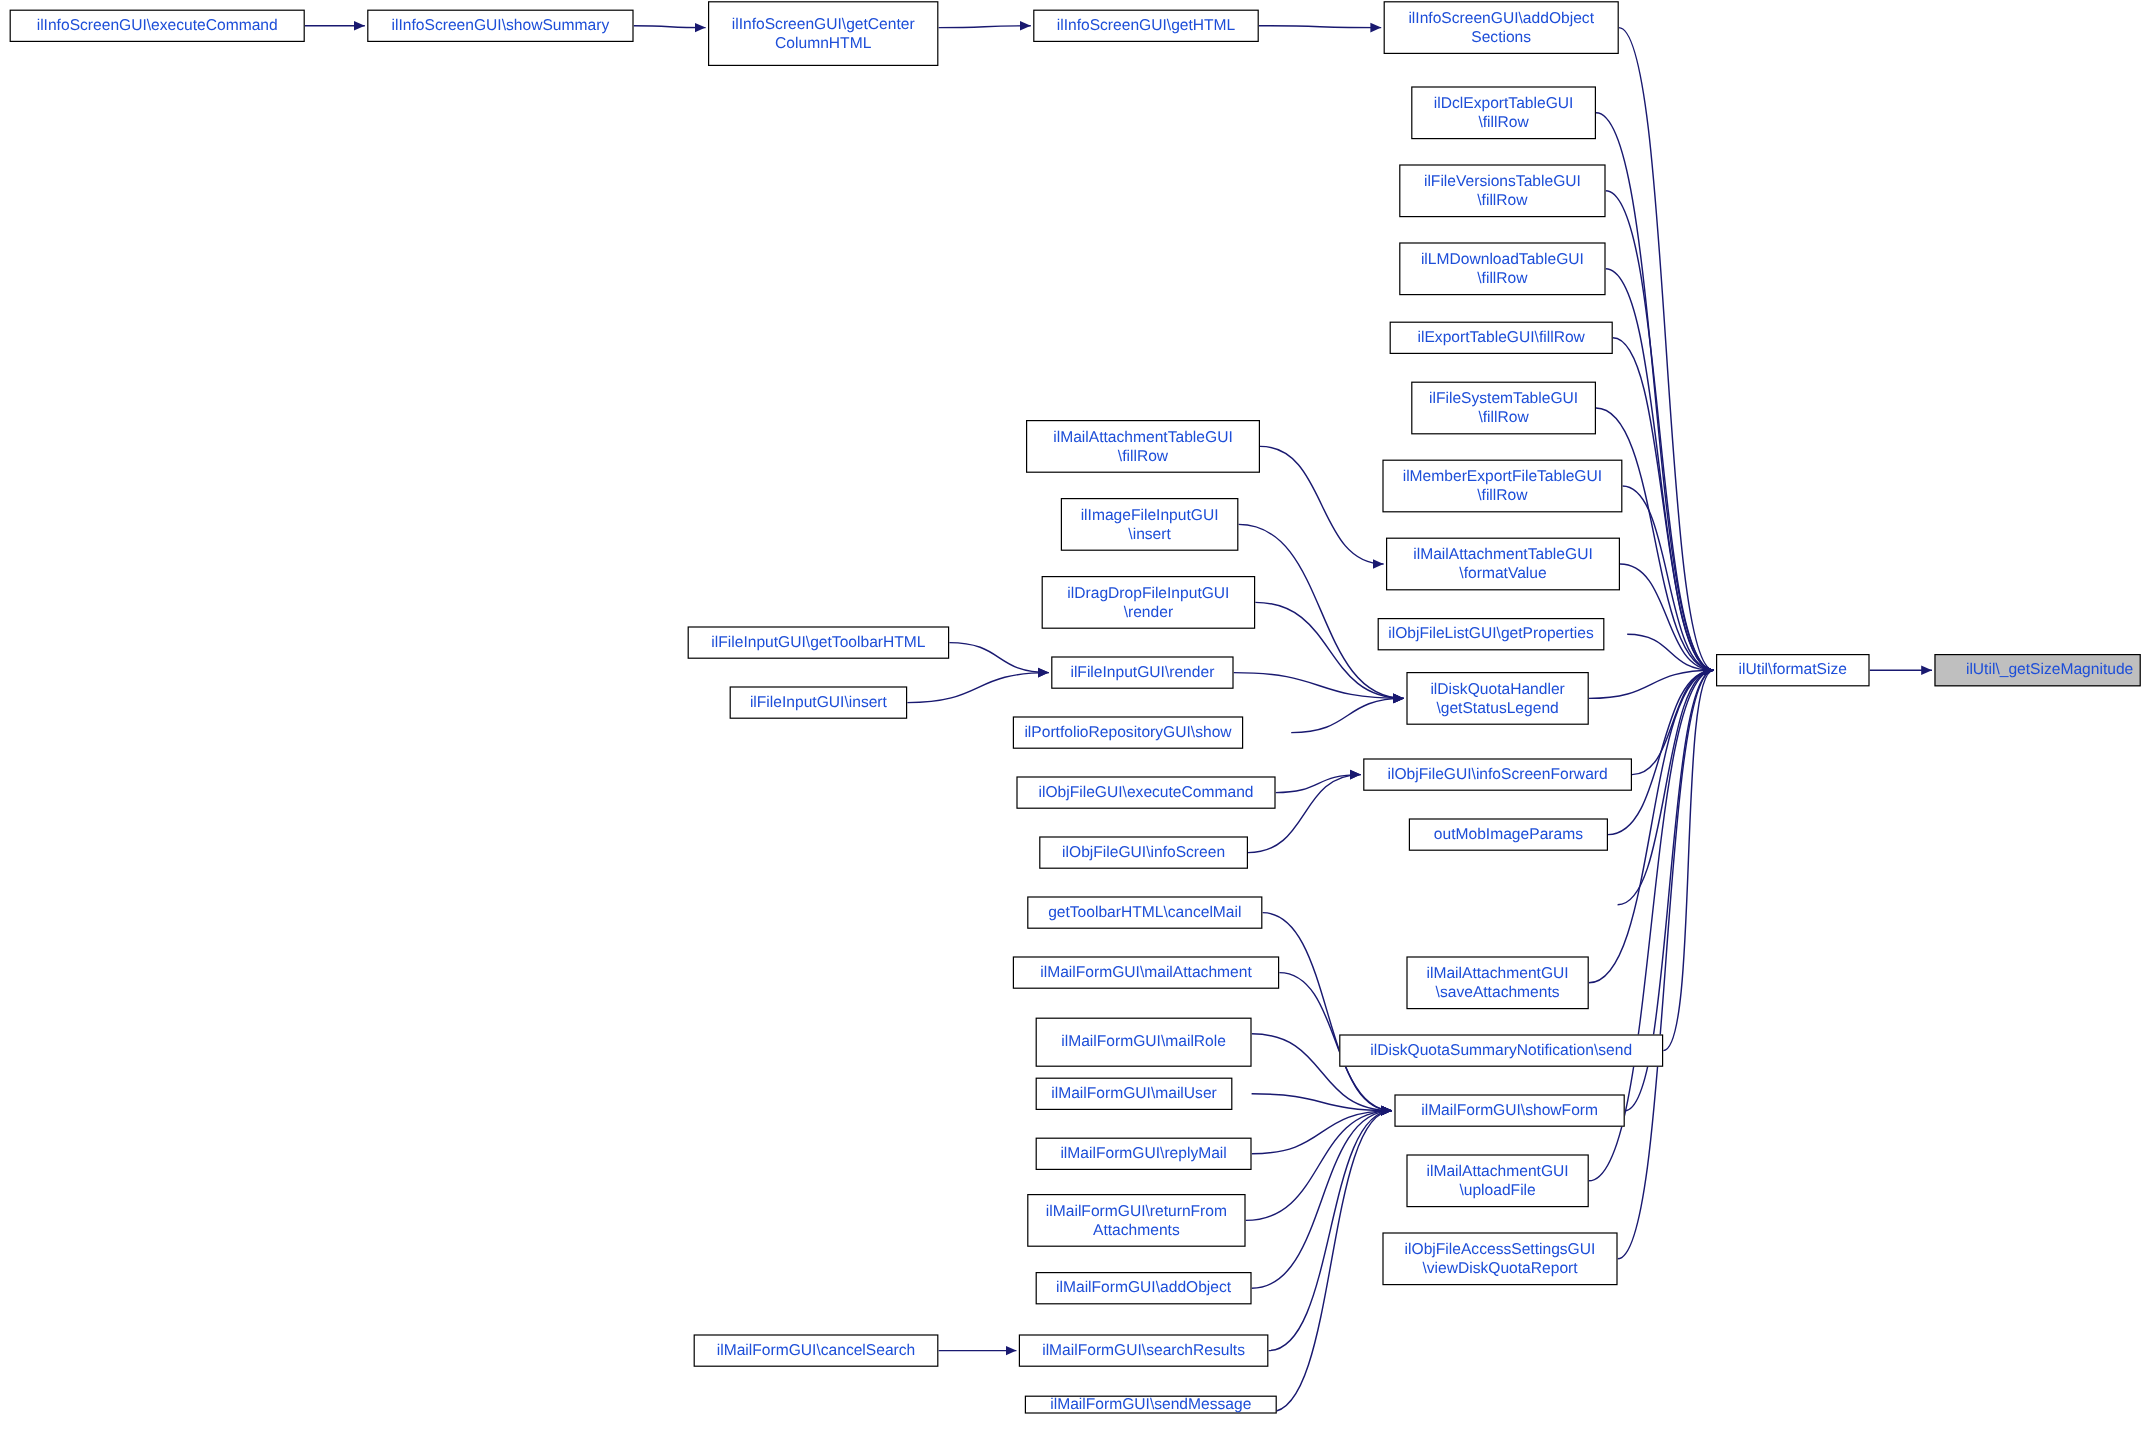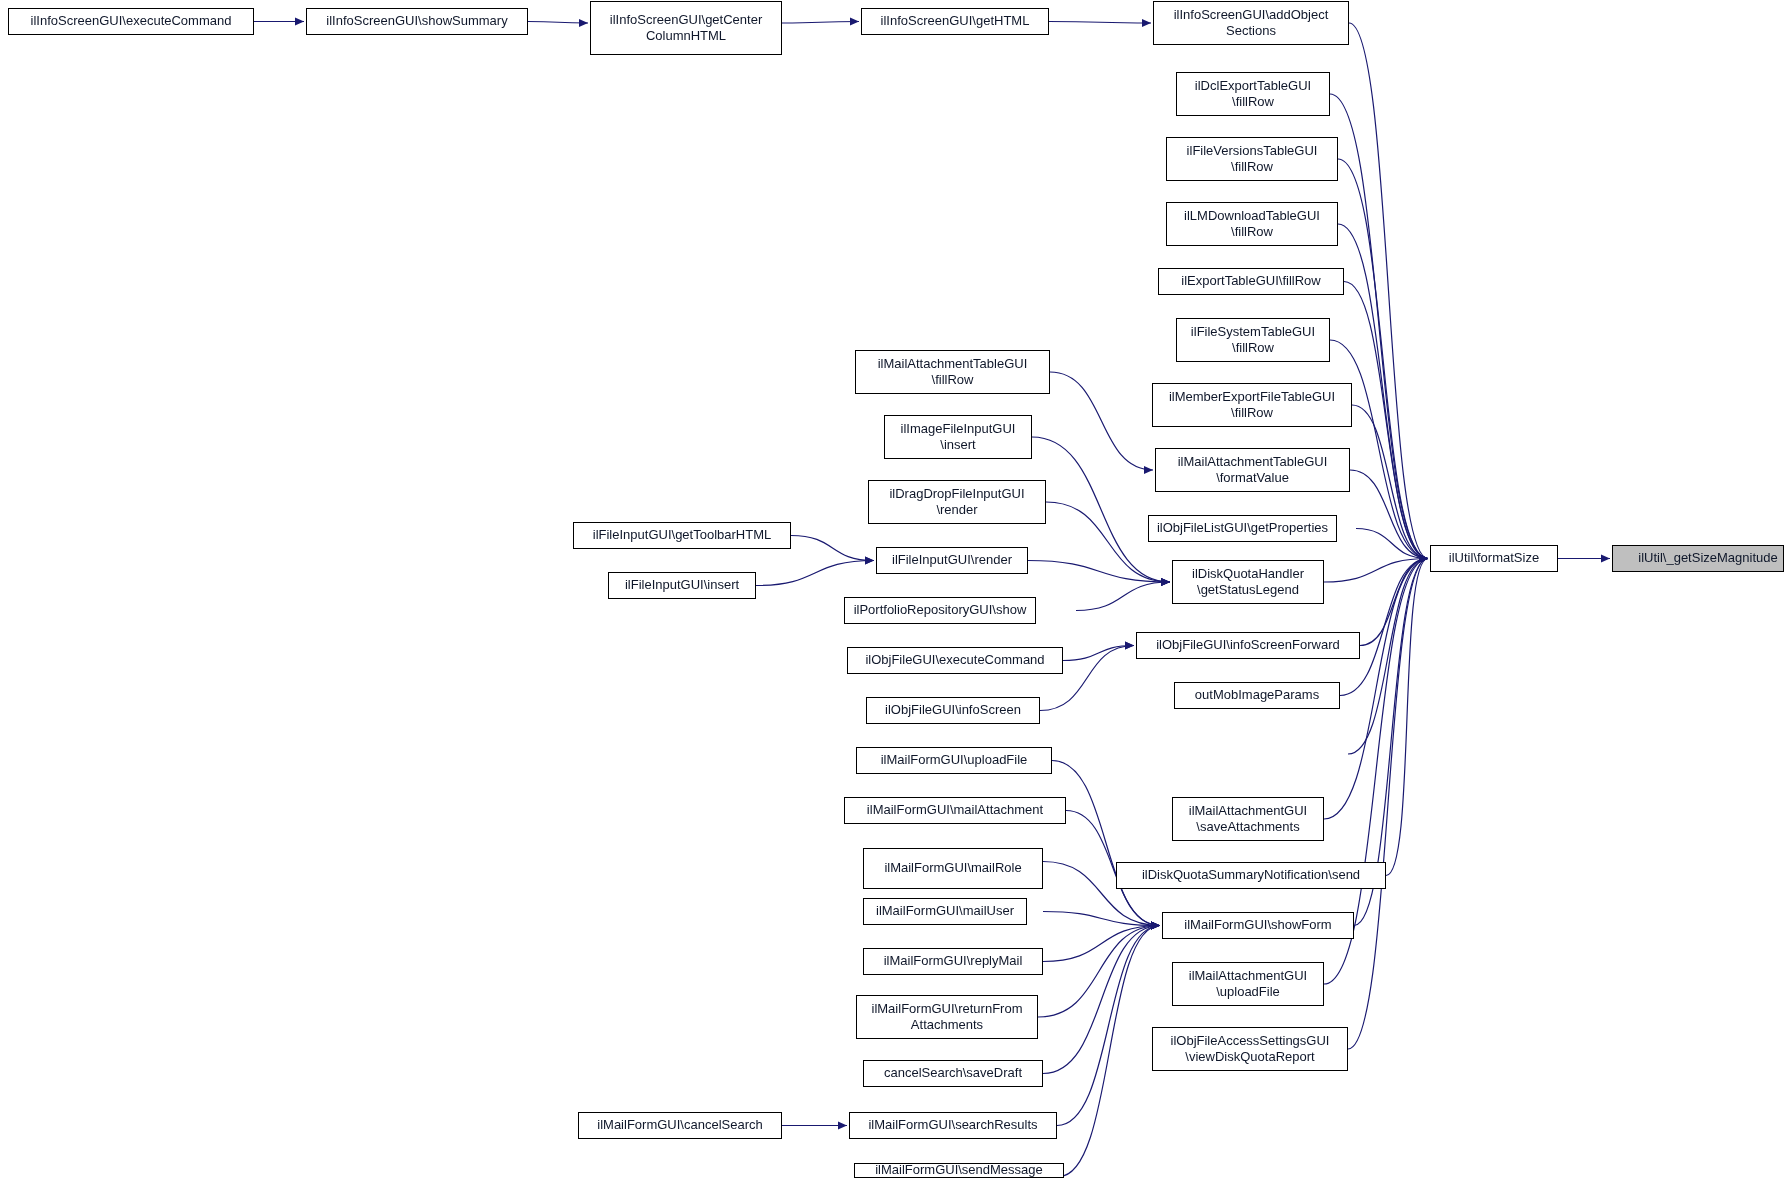--- a/index.html
+++ b/index.html
@@ -30,21 +30,21 @@
   }
   #edge-layer marker path {
     fill: var(--edge-color, #191970);
     stroke: none;
   }
   .node {
     position: absolute;
     box-sizing: border-box;
     border: 1px solid #000000;
     background: var(--node-fill, #ffffff);
-    color: #0f172a;
+    color: #1d4ed8;
     display: flex;
     align-items: center;
     justify-content: center;
     text-align: center;
     font-size: 13px;
     line-height: 1.25;
     white-space: pre-line;
     padding: 1px 4px;
     cursor: pointer;
   }
@@ -144,28 +144,28 @@
   <div class="node" style="left:844px;top:597px;width:192px;height:27px">ilPortfolioRepositoryGUI\show</div>
   <div class="node" style="left:1172px;top:560px;width:152px;height:44px">ilDiskQuotaHandler
 \getStatusLegend</div>
   <div class="node" style="left:847px;top:647px;width:216px;height:27px">ilObjFileGUI\executeCommand</div>
   <div class="node" style="left:866px;top:697px;width:174px;height:27px">ilObjFileGUI\infoScreen</div>
   <div class="node" style="left:1136px;top:632px;width:224px;height:27px">ilObjFileGUI\infoScreenForward</div>
   <div class="node" style="left:1174px;top:682px;width:166px;height:27px">outMobImageParams</div>
   <div class="node" style="left:1172px;top:797px;width:152px;height:44px">ilMailAttachmentGUI
 \saveAttachments</div>
   <div class="node" style="left:1116px;top:862px;width:270px;height:27px">ilDiskQuotaSummaryNotification\send</div>
-  <div class="node" style="left:856px;top:747px;width:196px;height:27px">ilMailFormGUI\uploadFile</div>
+  <div class="node" style="left:856px;top:747px;width:196px;height:27px">getToolbarHTML\cancelMail</div>
   <div class="node" style="left:844px;top:797px;width:222px;height:27px">ilMailFormGUI\mailAttachment</div>
   <div class="node" style="left:863px;top:848px;width:180px;height:41px">ilMailFormGUI\mailRole</div>
   <div class="node" style="left:863px;top:898px;width:164px;height:27px">ilMailFormGUI\mailUser</div>
   <div class="node" style="left:863px;top:948px;width:180px;height:27px">ilMailFormGUI\replyMail</div>
   <div class="node" style="left:856px;top:995px;width:182px;height:44px">ilMailFormGUI\returnFrom
 Attachments</div>
-  <div class="node" style="left:863px;top:1060px;width:180px;height:27px">cancelSearch\saveDraft</div>
+  <div class="node" style="left:863px;top:1060px;width:180px;height:27px">ilMailFormGUI\addObject</div>
   <div class="node" style="left:578px;top:1112px;width:204px;height:27px">ilMailFormGUI\cancelSearch</div>
   <div class="node" style="left:849px;top:1112px;width:208px;height:27px">ilMailFormGUI\searchResults</div>
   <div class="node" style="left:854px;top:1163px;width:210px;height:15px">ilMailFormGUI\sendMessage</div>
   <div class="node" style="left:1162px;top:912px;width:192px;height:27px">ilMailFormGUI\showForm</div>
   <div class="node" style="left:1172px;top:962px;width:152px;height:44px">ilMailAttachmentGUI
 \uploadFile</div>
   <div class="node" style="left:1152px;top:1027px;width:196px;height:44px">ilObjFileAccessSettingsGUI
 \viewDiskQuotaReport</div>
 
 </div>

